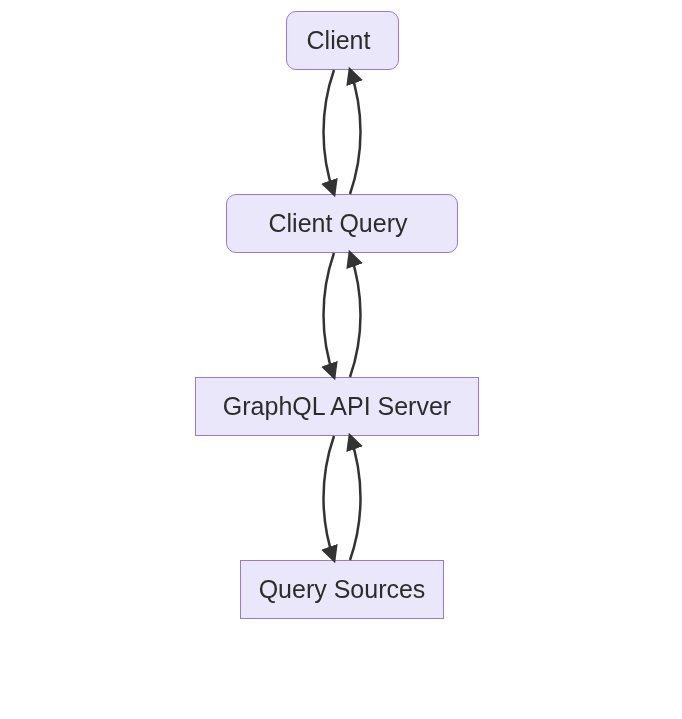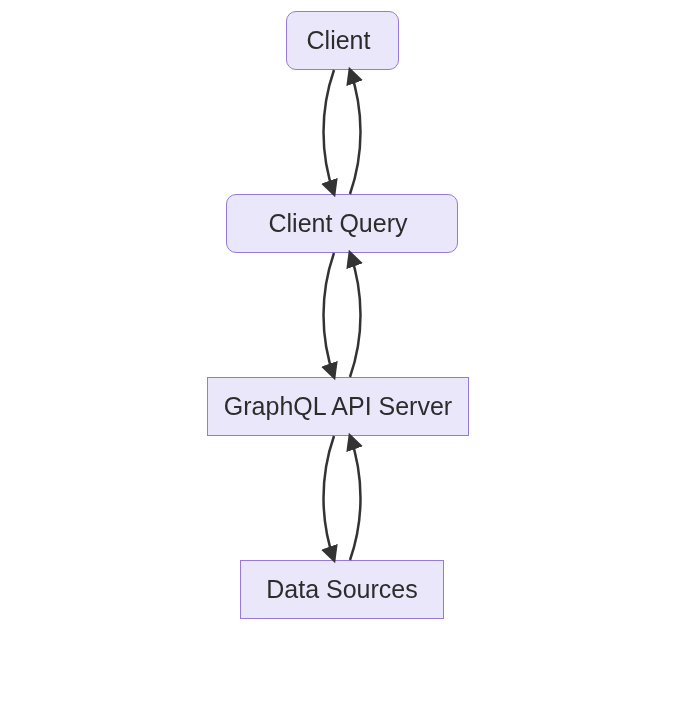--- a/index.html
+++ b/index.html
@@ -43,26 +43,26 @@
 <div class="diagram">
 
   <div class="node rounded" style="left:286px; top:11px; width:113px; height:59px;">
     <span>Client</span>
   </div>
 
   <div class="node rounded" style="left:226px; top:194px; width:232px; height:59px;">
     <span>Client Query</span>
   </div>
 
-  <div class="node" style="left:195px; top:377px; width:262px; height:59px;margin-left:12px;">
+  <div class="node" style="left:195px; top:377px; width:284px; height:59px;">
     <span>GraphQL API Server</span>
   </div>
 
   <div class="node" style="left:240px; top:560px; width:204px; height:59px;">
-    <span>Data Sources</span>
+    <span>Query Sources</span>
   </div>
 
   <svg class="arrows" viewBox="0 0 682 719">
     <defs>
       <marker id="arrowhead" viewBox="0 0 10 10" refX="8" refY="5" markerWidth="7" markerHeight="7" orient="auto-start-reverse">
         <path d="M 0 0 L 10 5 L 0 10 z" fill="#333333"></path>
       </marker>
     </defs>
 
     <path d="M 334 70 C 320 110, 320 154, 334 194" stroke="#333333" stroke-width="2.5" fill="none" marker-end="url(#arrowhead)"></path>

